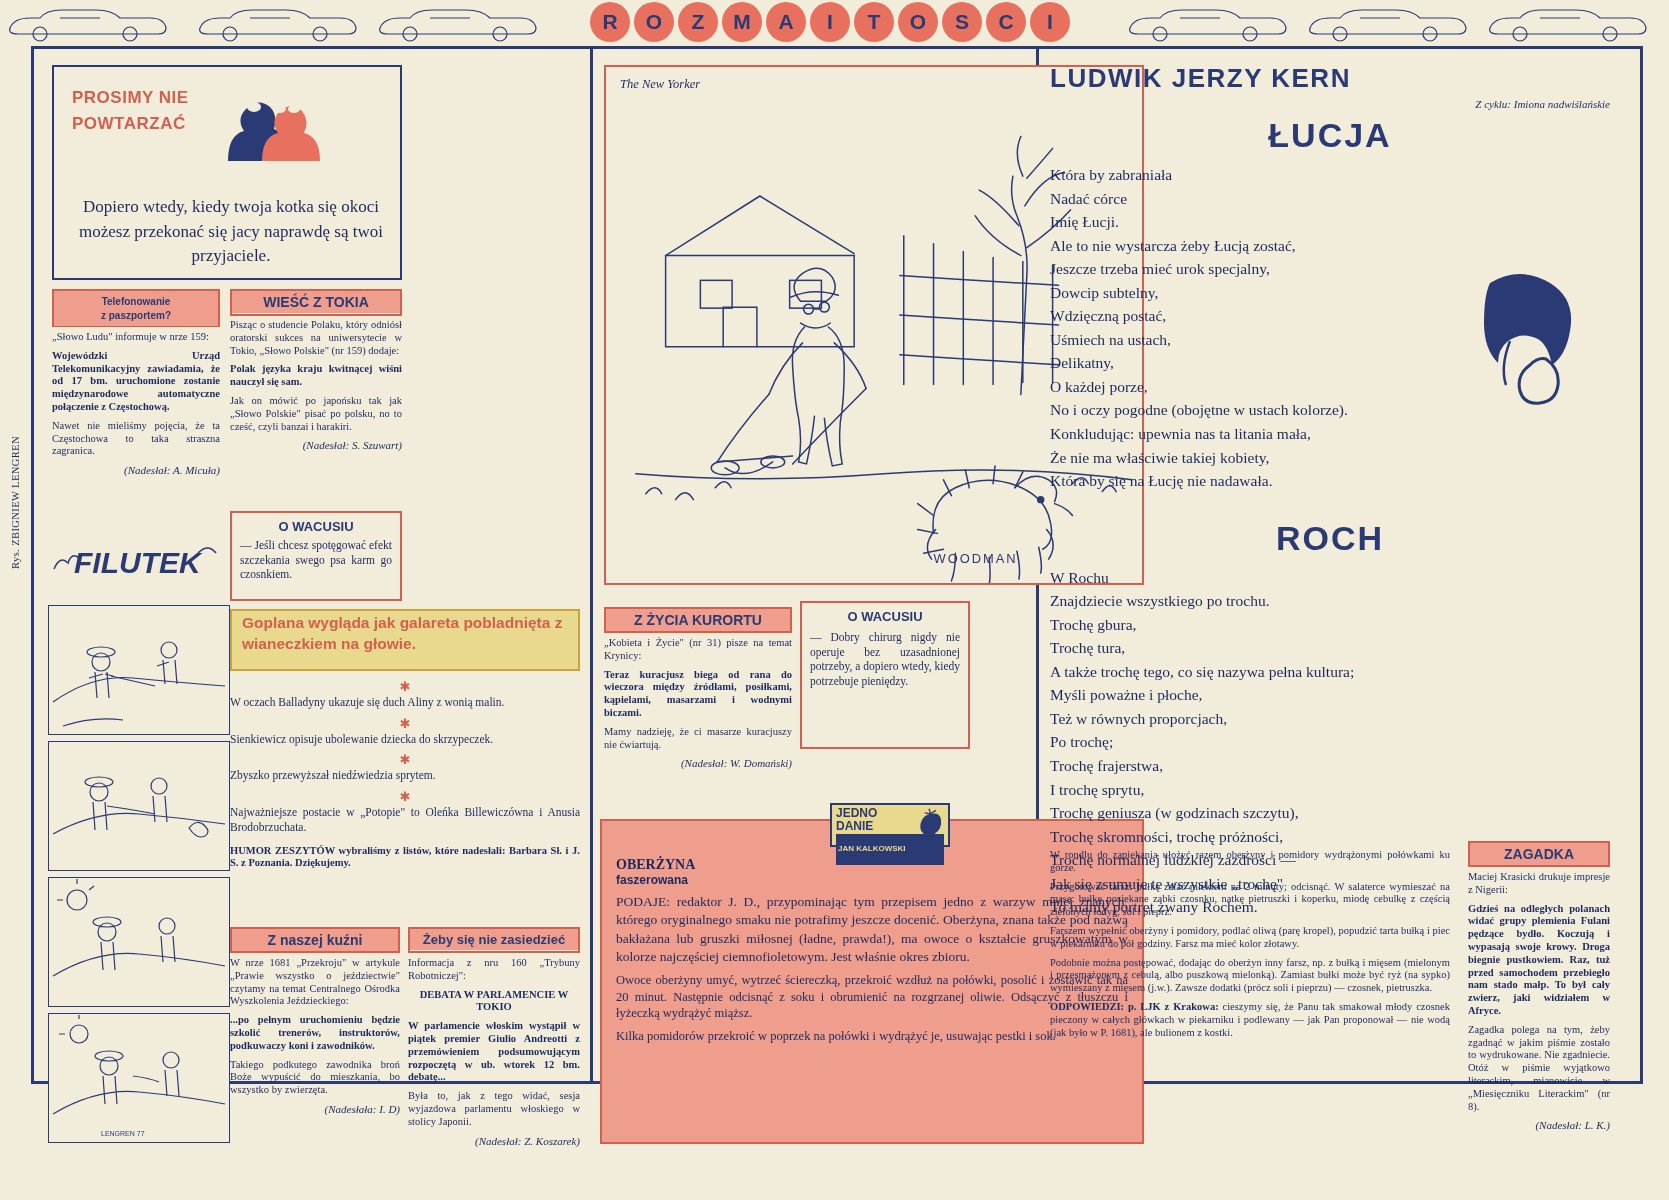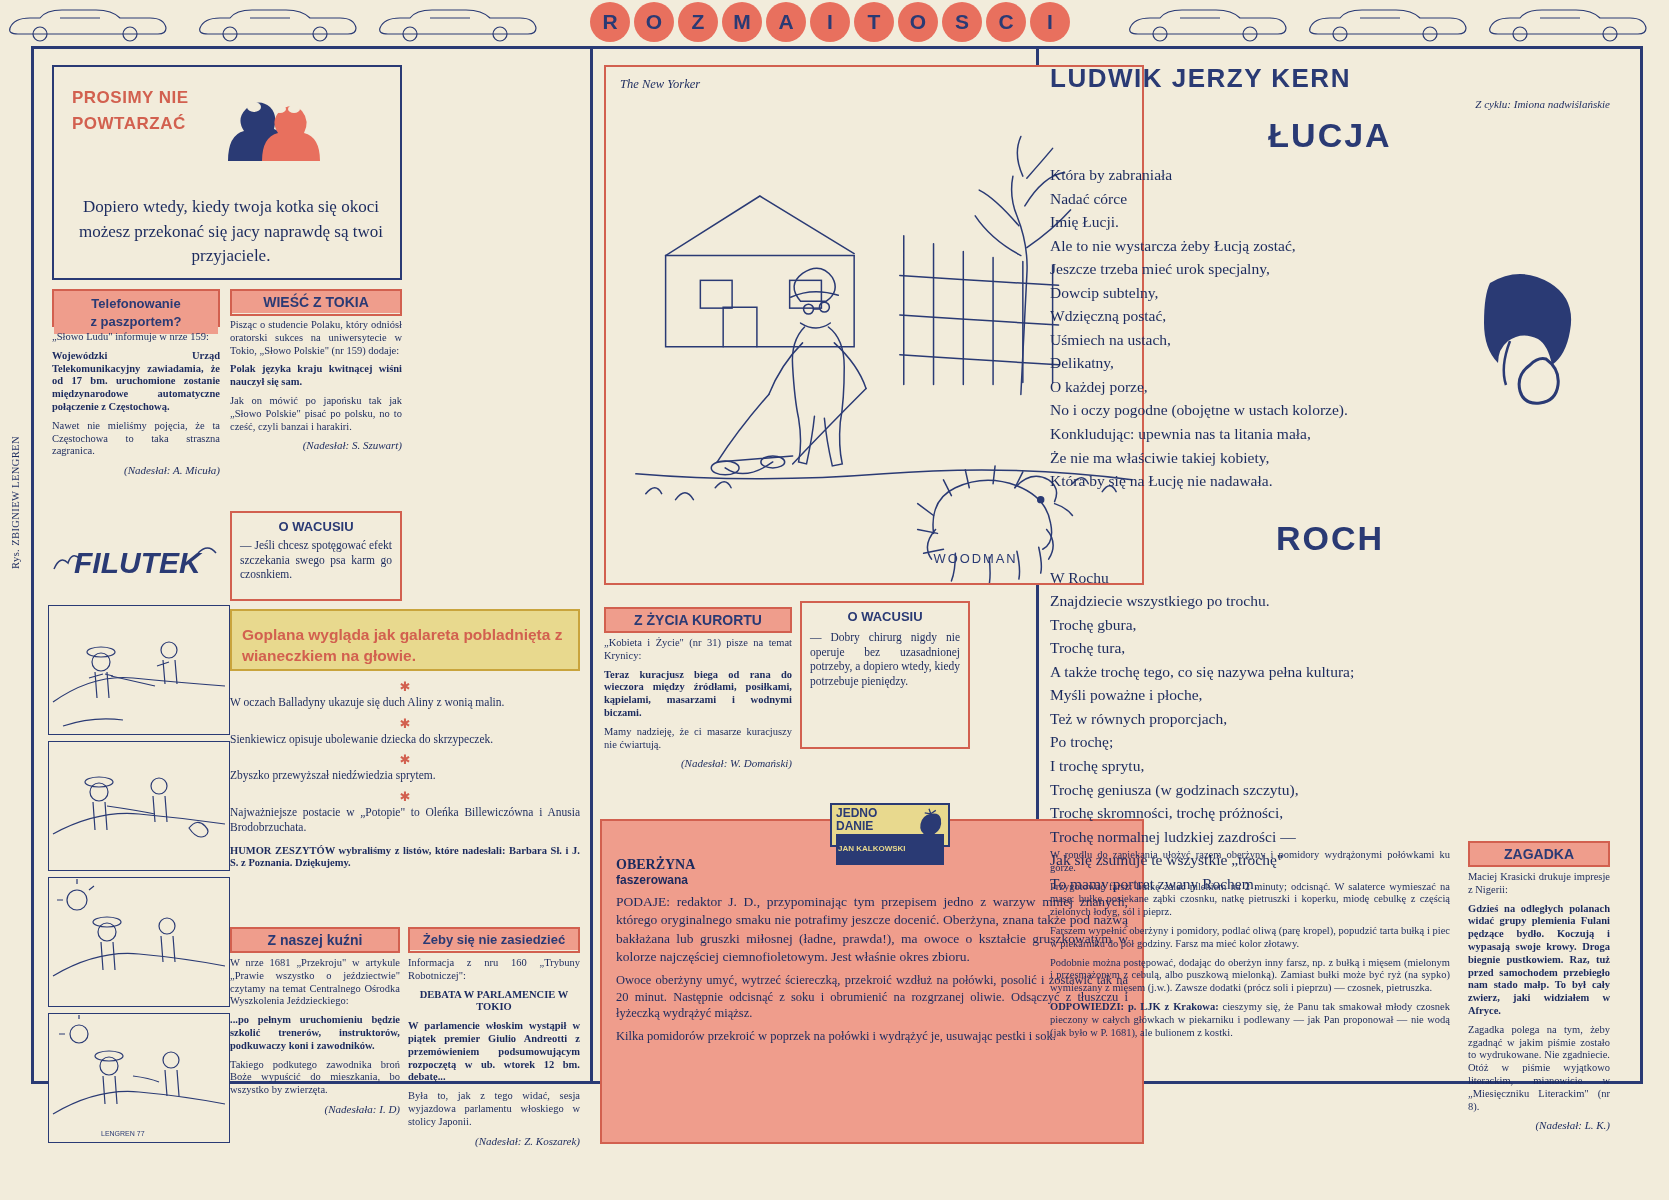--- a/index.html
+++ b/index.html
@@ -70,28 +70,28 @@
     position:absolute;left:18px;top:18px;width:160px;
     color:#d2604f;font-family:"Liberation Sans", sans-serif;
     font-weight:bold;font-size:17px;line-height:1.5;letter-spacing:.5px;
   }
   #prosimy .ptext{
     position:absolute;left:22px;top:128px;width:310px;
     font-size:17px;line-height:1.45;text-align:center;
   }
   .girls{position:absolute;right:80px;top:14px;width:110px;height:80px;}
   #telefon{left:18px;top:240px;width:168px;height:38px;}
-  #telefon .h{font-size:13px;line-height:1.35;padding:4px 2px;}
+  #telefon .h{font-size:10px;line-height:1.35;padding:4px 2px;}
   #telef-body{left:18px;top:282px;width:168px;height:200px;}
   #filuter{left:14px;top:480px;width:180px;height:70px;}
   #wiesc{left:196px;top:240px;width:172px;height:27px;}
   #wiesc-body{left:196px;top:270px;width:172px;height:200px;}
   #wacusiu1{left:196px;top:462px;width:172px;height:90px;}
   #goplana{left:196px;top:560px;width:350px;height:62px;background:#e8d98e;border:2px solid #c9a43c;}
-  #goplana .gt{padding:14px 10px;font-family:"Liberation Sans", sans-serif;font-weight:bold;color:#d2604f;font-size:15.5px;line-height:1.35;}
+  #goplana .gt{padding:2px 10px;font-family:"Liberation Sans", sans-serif;font-weight:bold;color:#d2604f;font-size:15.5px;line-height:1.35;}
   #goplana-body{left:196px;top:630px;width:350px;height:230px;}
   #kuznia{left:196px;top:878px;width:170px;height:26px;}
   #kuznia-body{left:196px;top:908px;width:170px;height:185px;}
   #zasiedziec{left:374px;top:878px;width:172px;height:26px;}
   #zasiedziec-body{left:374px;top:908px;width:172px;height:185px;}
   .comic{left:14px;top:556px;width:180px;height:540px;}
   .cpanel{position:absolute;left:0;width:180px;height:128px;border:1px solid #2a3a74;background:#f2ecdb;}
   .byline{
     position:absolute;left:-24px;top:520px;width:200px;
     transform:rotate(-90deg);transform-origin:left top;
@@ -473,20 +473,21 @@
         <div class="poem-title" style="margin-top:26px;">ROCH</div>
         <div class="poem">
           <div>W Rochu</div>
           <div>Znajdziecie wszystkiego po trochu.</div>
           <div>Trochę gbura,</div>
           <div>Trochę tura,</div>
           <div>A także trochę tego, co się nazywa pełna kultura;</div>
           <div>Myśli poważne i płoche,</div>
           <div>Też w równych proporcjach,</div>
           <div>Po trochę;</div>
+          <div>Trochę frajerstwa,</div>
           <div>I trochę sprytu,</div>
           <div>Trochę geniusza (w godzinach szczytu),</div>
           <div>Trochę skromności, trochę próżności,</div>
           <div>Trochę normalnej ludzkiej zazdrości —</div>
           <div>Jak się zsumuje te wszystkie „trochę"</div>
           <div>To mamy portret zwany Rochem.</div>
         </div>
       </div>
 
       <div class="box" id="rondel">

